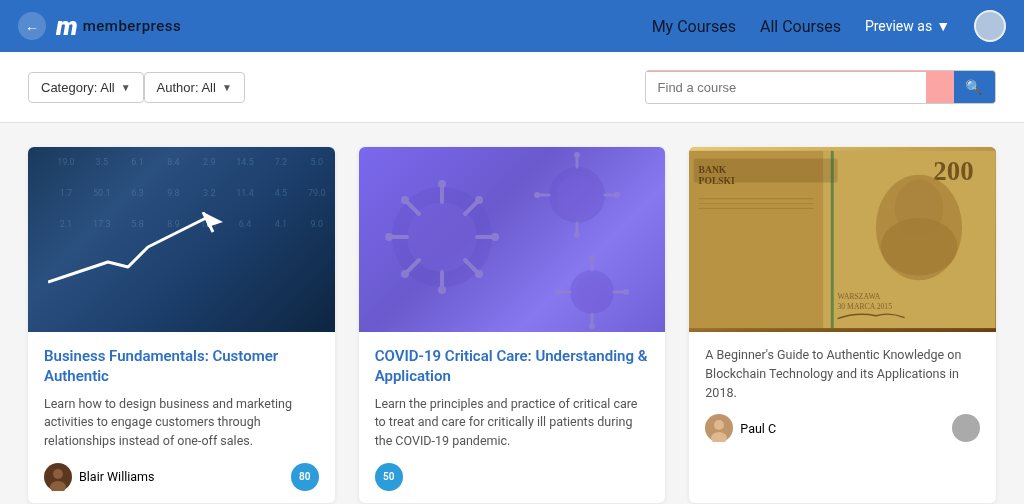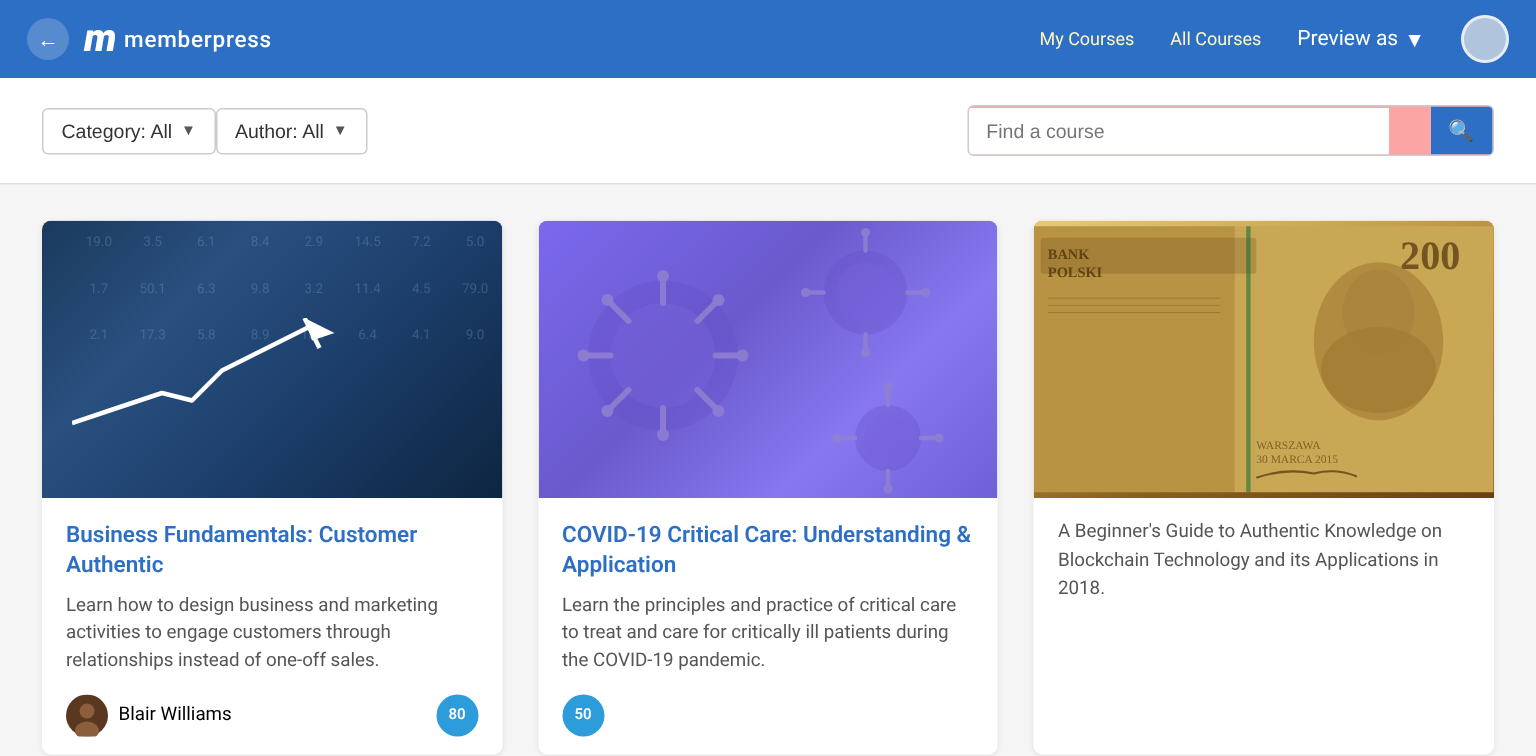--- a/index.html
+++ b/index.html
@@ -35,33 +35,33 @@
       gap: 6px;
     }
     .logo-m {
       color: white;
       font-size: 26px;
       font-weight: 900;
       font-style: italic;
       letter-spacing: -1px;
     }
     .logo-text {
-      color: #ffffff;
+      color: #0f172a;
       font-size: 15px;
       font-weight: 500;
       letter-spacing: 0.5px;
     }
     .header-nav {
       display: flex;
       align-items: center;
       gap: 24px;
     }
     .nav-link {
-      color: #fef9c3;
-      font-size: 12px;
+      color: #0f172a;
+      font-size: 16px;
       cursor: pointer;
       text-decoration: none;
     }
     .nav-preview {
       display: flex;
       align-items: center;
       gap: 4px;
       color: white;
       font-size: 14px;
       cursor: pointer;
@@ -461,16 +461,28 @@
 
             <path d="M155 175 Q175 168 195 172 Q210 168 225 174" stroke="rgba(80,50,10,0.7)" stroke-width="1.5" fill="none"></path>
 
             <rect x="148" y="0" width="3" height="185" fill="rgba(0,100,50,0.5)"></rect>
           </svg>
         </div>
       </div>
     </div>
     <div class="course-body">
       <div class="course-desc">A Beginner's Guide to Authentic Knowledge on Blockchain Technology and its Applications in 2018.</div>
+      <div class="course-footer">
+        <div class="author-wrap">
+
+          <svg width="28" height="28" viewBox="0 0 28 28">
+            <circle cx="14" cy="14" r="14" fill="#c0956a"></circle>
+            <circle cx="14" cy="11" r="5" fill="#e0b890"></circle>
+            <ellipse cx="14" cy="24" rx="8" ry="6" fill="#e0b890"></ellipse>
+          </svg>
+          <span class="author-name">Paul C</span>
+        </div>
+        <div class="lesson-badge gray"></div>
+      </div>
     </div>
   </div>
 
 </div>
 
 </body></html>

